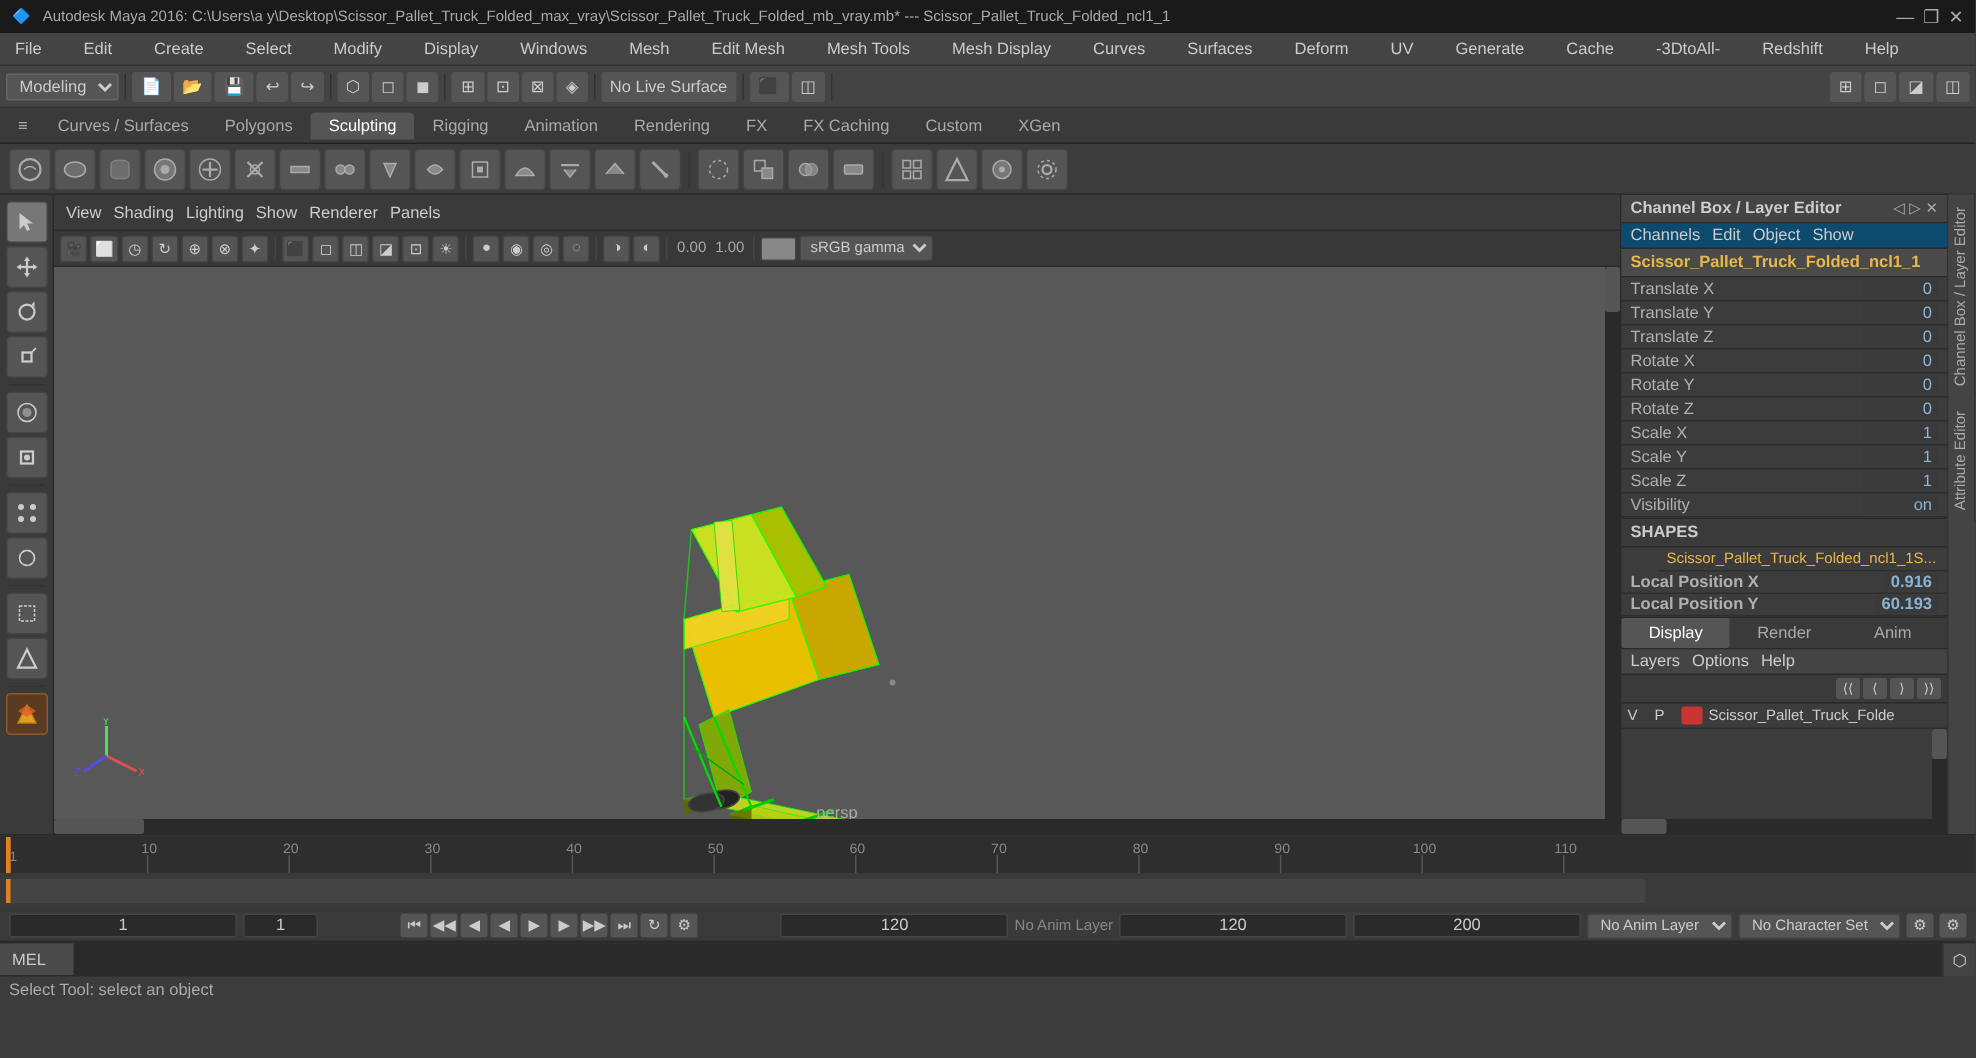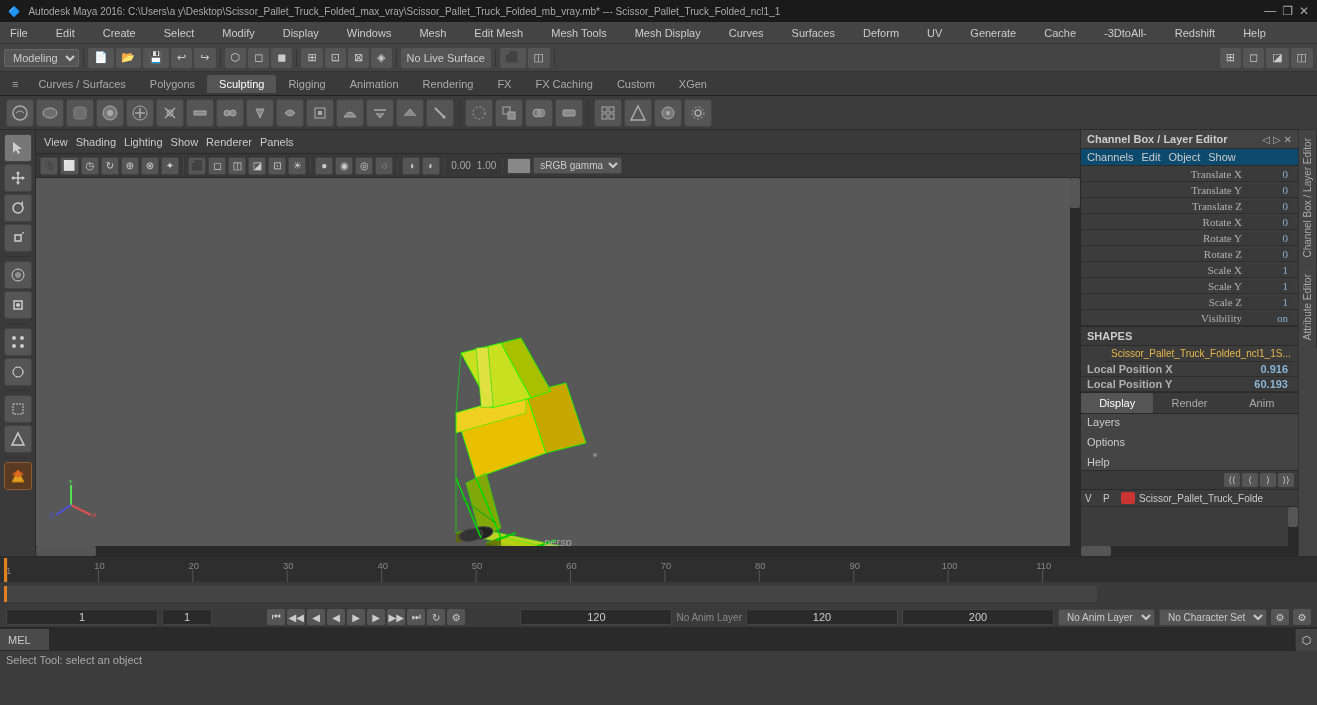--- a/index.html
+++ b/index.html
@@ -47,36 +47,36 @@
     #channel-box-header { background: #444; padding: 3px 6px; display: flex; justify-content: space-between; align-items: center; border-bottom: 1px solid #2a2a2a; }
     .cb-title { color: #ccc; font-size: 11px; font-weight: bold; }
     .cb-controls { display: flex; gap: 3px; }
     .cb-btn { font-size: 10px; cursor: pointer; color: #aaa; }
     
     #channel-menus { background: #0c4a6e; display: flex; gap: 8px; padding: 2px 6px; border-bottom: 1px solid #2a2a2a; }
     .ch-menu { color: #ccc; cursor: pointer; font-size: 11px; }
     
     #object-name { background: #4a4a4a; padding: 3px 6px; color: #e8b84b; font-size: 11px; font-weight: bold; border-bottom: 1px solid #2a2a2a; }
     
-    .attr-row { display: flex; justify-content: flex-end; align-items: center; padding: 1px 6px; border-bottom: 1px solid #2e2e2e; min-height: 16px; font-family: Liberation Serif, serif; }
+    .attr-row { display: flex; justify-content: space-between; align-items: center; padding: 1px 6px; border-bottom: 1px solid #2e2e2e; min-height: 16px; }
     .attr-name { color: #b0b0b0; font-size: 11px; }
     .attr-value { color: #8ab4d4; font-size: 11px; text-align: right; background: #3a3a3a; padding: 0 4px; min-width: 50px; border-radius: 2px; }
     
     #shapes-header { background: #3a3a3a; padding: 3px 6px; color: #ccc; font-size: 11px; font-weight: bold; border-top: 1px solid #2a2a2a; border-bottom: 1px solid #2a2a2a; }
     .shape-name { padding: 2px 6px; color: #e8b84b; font-size: 10px; border-bottom: 1px solid #2e2e2e; margin-left: 24px; }
     .local-pos-row { display: flex; justify-content: space-between; padding: 1px 6px; border-bottom: 1px solid #2e2e2e; font-weight: bold; }
     .local-pos-name { color: #b0b0b0; font-size: 11px; }
     .local-pos-val { color: #8ab4d4; font-size: 11px; background: #3a3a3a; padding: 0 4px; border-radius: 2px; }
     
     
     #display-tabs { background: #3a3a3a; display: flex; border-top: 1px solid #2a2a2a; border-bottom: 1px solid #2a2a2a; }
     .disp-tab { flex: 1; padding: 4px 4px; text-align: center; cursor: pointer; font-size: 11px; color: #aaa; }
     .disp-tab.active { background: #555; color: #fff; border-radius: 2px; }
     
-    #layer-menus { background: #444; display: flex; gap: 8px; padding: 2px 6px; border-bottom: 1px solid #2a2a2a; flex-direction: column; }
+    #layer-menus { background: #444; display: flex; gap: 8px; padding: 2px 6px; border-bottom: 1px solid #2a2a2a; }
     .layer-menu { color: #ccc; cursor: pointer; font-size: 11px; }
     
     #layer-nav { background: #3a3a3a; display: flex; align-items: center; justify-content: flex-end; padding: 2px 4px; border-bottom: 1px solid #2a2a2a; gap: 2px; }
     .nav-btn { width: 16px; height: 14px; background: #555; border-radius: 2px; display: flex; align-items: center; justify-content: center; cursor: pointer; font-size: 9px; color: #ccc; }
     
     .layer-row { display: flex; align-items: center; padding: 2px 4px; gap: 4px; border-bottom: 1px solid #2e2e2e; }
     .layer-v { width: 14px; font-size: 10px; color: #ccc; }
     .layer-p { width: 14px; font-size: 10px; color: #ccc; }
     .layer-color { width: 14px; height: 12px; background: #cc3333; border-radius: 2px; }
     .layer-name { font-size: 10px; color: #ccc; flex: 1; }
@@ -560,20 +560,21 @@
         </div>
       </div>
 
       <div id="channel-menus">
         <span class="ch-menu">Channels</span>
         <span class="ch-menu">Edit</span>
         <span class="ch-menu">Object</span>
         <span class="ch-menu">Show</span>
       </div>
 
+      <div id="object-name">Scissor_Pallet_Truck_Folded_ncl1_1</div>
 
       <div class="attr-row">
         <span class="attr-name">Translate X</span>
         <span class="attr-value">0</span>
       </div>
       <div class="attr-row">
         <span class="attr-name">Translate Y</span>
         <span class="attr-value">0</span>
       </div>
       <div class="attr-row">

